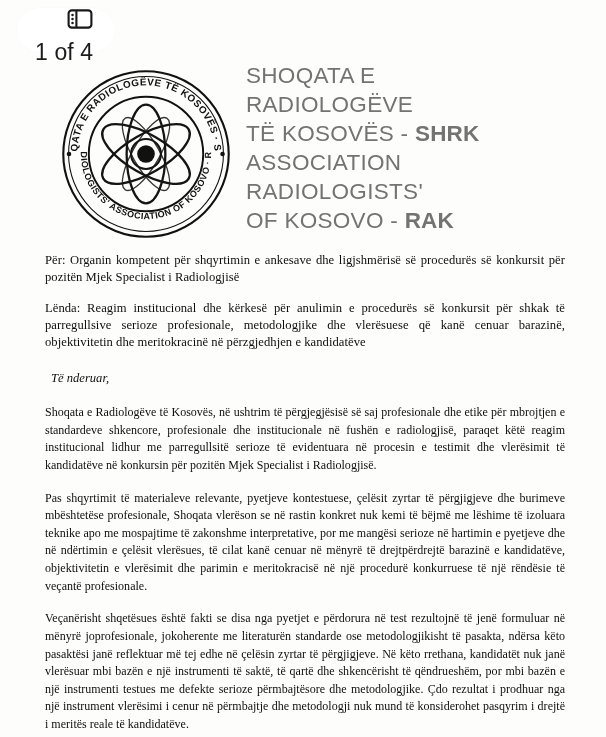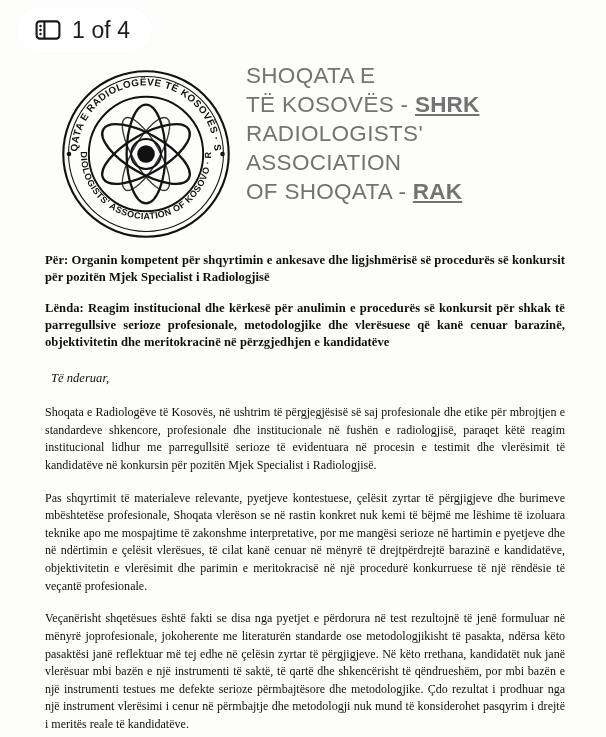--- a/index.html
+++ b/index.html
@@ -19,24 +19,25 @@
   
   #page-indicator {
     position: absolute;
     left: 17px;
     top: 8px;
     height: 44px;
     padding: 0 22px 0 18px;
     background: #ffffff;
     border-radius: 22px;
     display: flex;
-    align-items: center;
+    align-items: flex-end;
     gap: 11px;
     z-index: 20;
     box-shadow: 0 0 0 0.5px rgba(0,0,0,0.02);
+    flex-direction: column;
   }
   #page-indicator .pill-icon {
     display: block;
     width: 26px;
     height: 22px;
     flex: 0 0 auto;
   }
   #page-indicator .pill-label {
     font-family: "Liberation Sans", sans-serif;
     font-size: 23px;
@@ -74,34 +75,34 @@
     margin-left: 12px;
     margin-top: 4px;
     font-family: "Liberation Sans", sans-serif;
     color: #737373;
     font-size: 22.5px;
     line-height: 1.285;
     letter-spacing: 0.3px;
     font-weight: 400;
   }
   #org-title-block .ln { display: block; white-space: nowrap; }
-  #org-title-block .acro { font-weight: 700; letter-spacing: 0.2px; text-decoration: underline; }
+  #org-title-block .acro { font-weight: 700; letter-spacing: 0.2px; }
 
   
   #letter-body {
     position: absolute;
     left: 45px;
     top: 252px;
     width: 520px;
     color: #0e0e0e;
   }
   .subject-line {
     font-size: 12.6px;
     line-height: 1.35;
-    font-weight: 700;
+    font-weight: 400;
     text-align: justify;
     text-justify: inter-word;
     margin: 0 0 14px 0;
     letter-spacing: 0.05px;
   }
   .subject-line.second { margin-bottom: 19px; }
   .salutation {
     font-size: 12.6px;
     line-height: 1.35;
     margin: 0 0 17px 0;
@@ -153,24 +154,25 @@
         <ellipse cx="100" cy="100" rx="15" ry="47" transform="rotate(30 100 100)"></ellipse>
         <ellipse cx="100" cy="100" rx="15" ry="47" transform="rotate(150 100 100)"></ellipse>
       </g>
 
       <circle cx="100" cy="100" r="17" fill="none" stroke="#141414" stroke-width="2.4"></circle>
       <circle cx="100" cy="100" r="10" fill="#111"></circle>
     </svg>
 
     <div id="org-title-block">
       <span class="ln"><span>SHOQATA E</span></span>
+      <span class="ln"><span>RADIOLOGËVE</span></span>
       <span class="ln"><span>TË KOSOVËS - </span><span class="acro">SHRK</span></span>
+      <span class="ln"><span>ASSOCIATION</span></span>
       <span class="ln"><span>RADIOLOGISTS'</span></span>
-      <span class="ln"><span>ASSOCIATION</span></span>
-      <span class="ln"><span>OF SHOQATA - </span><span class="acro">RAK</span></span>
+      <span class="ln"><span>OF KOSOVO - </span><span class="acro">RAK</span></span>
     </div>
   </div>
 
   <div id="letter-body">
     <p class="subject-line">Për: Organin kompetent për shqyrtimin e ankesave dhe ligjshmërisë së procedurës së konkursit për pozitën Mjek Specialist i Radiologjisë</p>
     <p class="subject-line second">Lënda: Reagim institucional dhe kërkesë për anulimin e procedurës së konkursit për shkak të parregullsive serioze profesionale, metodologjike dhe vlerësuese që kanë cenuar barazinë, objektivitetin dhe meritokracinë në përzgjedhjen e kandidatëve</p>
     <p class="salutation">Të nderuar,</p>
     <p class="body-para">Shoqata e Radiologëve të Kosovës, në ushtrim të përgjegjësisë së saj profesionale dhe etike për mbrojtjen e standardeve shkencore, profesionale dhe institucionale në fushën e radiologjisë, paraqet këtë reagim institucional lidhur me parregullsitë serioze të evidentuara në procesin e testimit dhe vlerësimit të kandidatëve në konkursin për pozitën Mjek Specialist i Radiologjisë.</p>
     <p class="body-para">Pas shqyrtimit të materialeve relevante, pyetjeve kontestuese, çelësit zyrtar të përgjigjeve dhe burimeve mbështetëse profesionale, Shoqata vlerëson se në rastin konkret nuk kemi të bëjmë me lëshime të izoluara teknike apo me mospajtime të zakonshme interpretative, por me mangësi serioze në hartimin e pyetjeve dhe në ndërtimin e çelësit vlerësues, të cilat kanë cenuar në mënyrë të drejtpërdrejtë barazinë e kandidatëve, objektivitetin e vlerësimit dhe parimin e meritokracisë në një procedurë konkurruese të një rëndësie të veçantë profesionale.</p>
     <p class="body-para">Veçanërisht shqetësues është fakti se disa nga pyetjet e përdorura në test rezultojnë të jenë formuluar në mënyrë joprofesionale, jokoherente me literaturën standarde ose metodologjikisht të pasakta, ndërsa këto pasaktësi janë reflektuar më tej edhe në çelësin zyrtar të përgjigjeve. Në këto rrethana, kandidatët nuk janë vlerësuar mbi bazën e një instrumenti të saktë, të qartë dhe shkencërisht të qëndrueshëm, por mbi bazën e një instrumenti testues me defekte serioze përmbajtësore dhe metodologjike. Çdo rezultat i prodhuar nga një instrument vlerësimi i cenur në përmbajtje dhe metodologji nuk mund të konsiderohet pasqyrim i drejtë i meritës reale të kandidatëve.</p>

